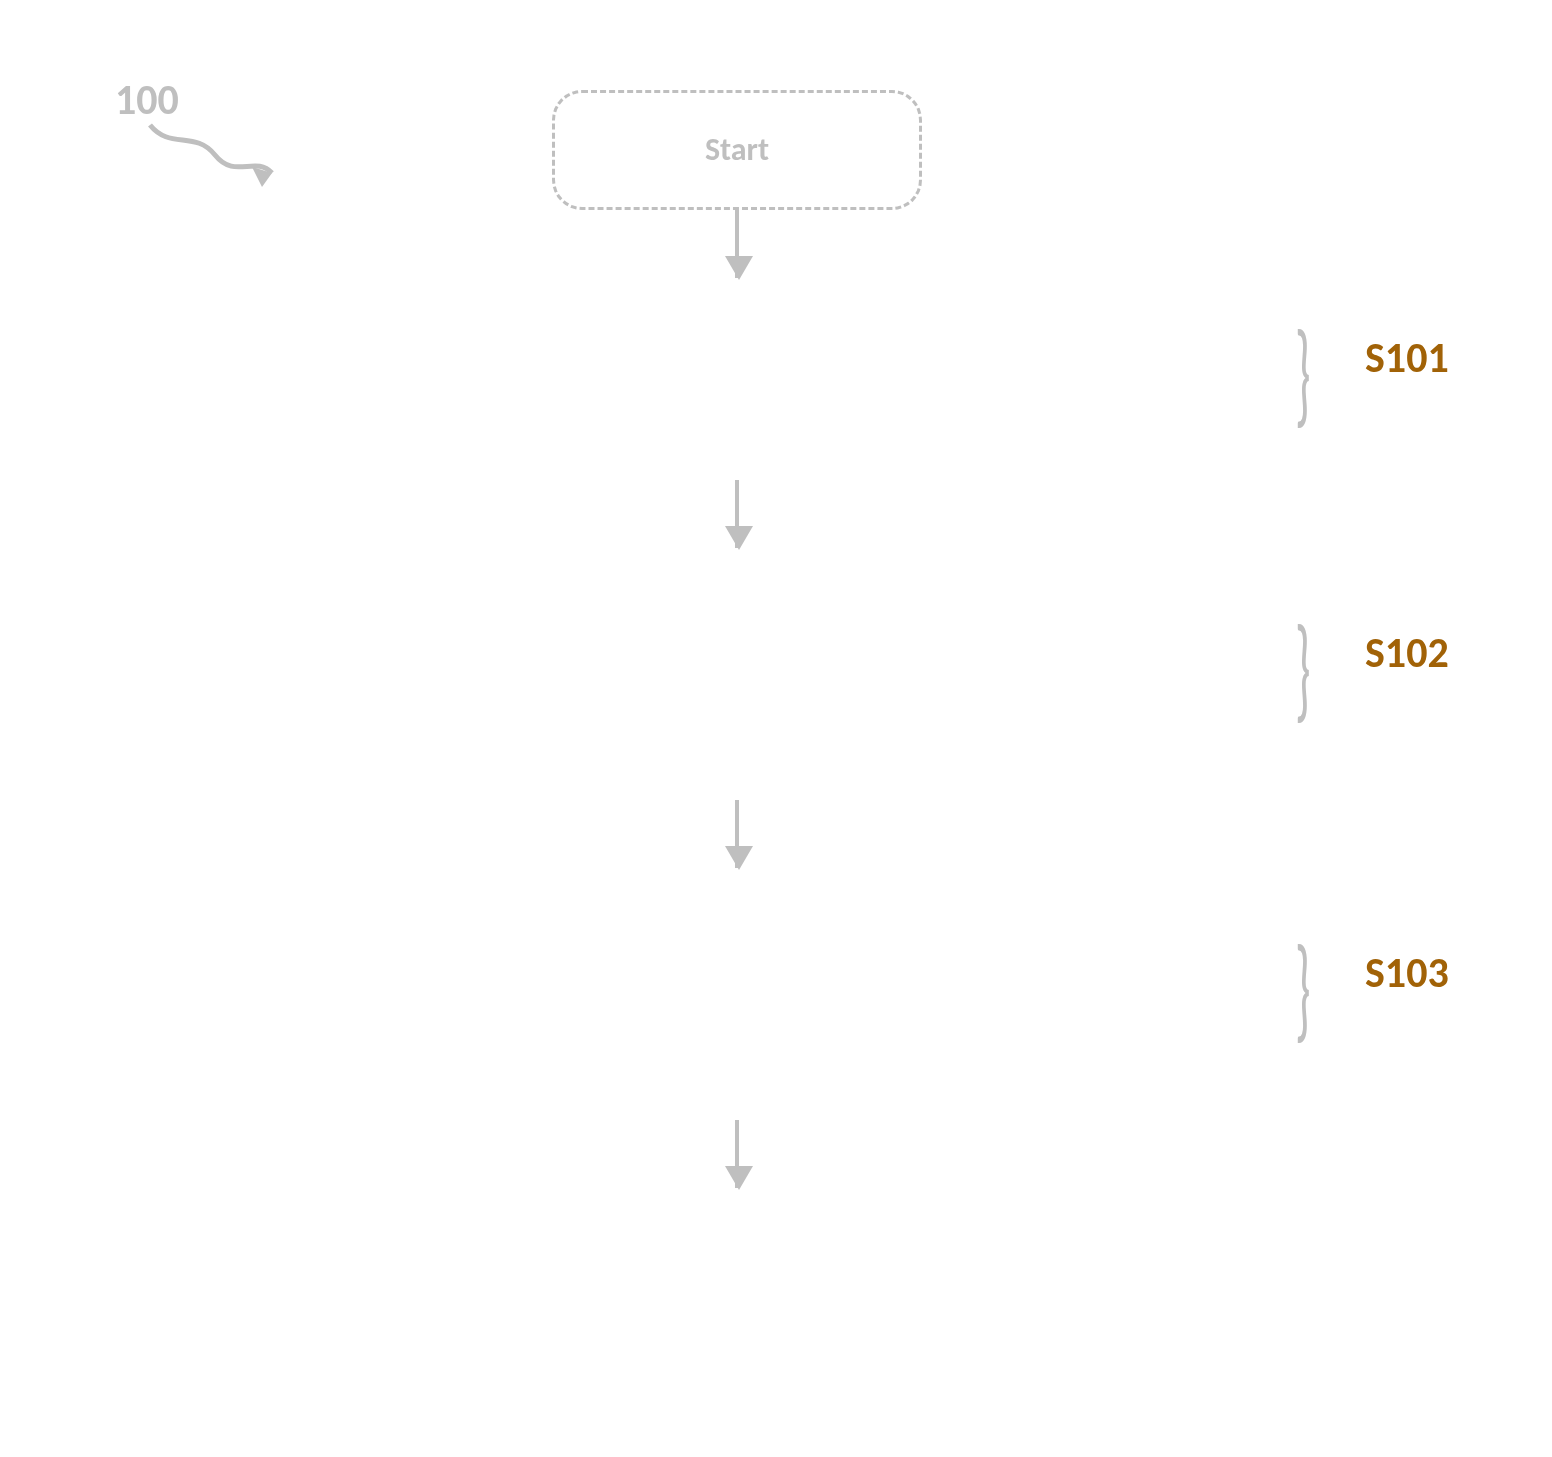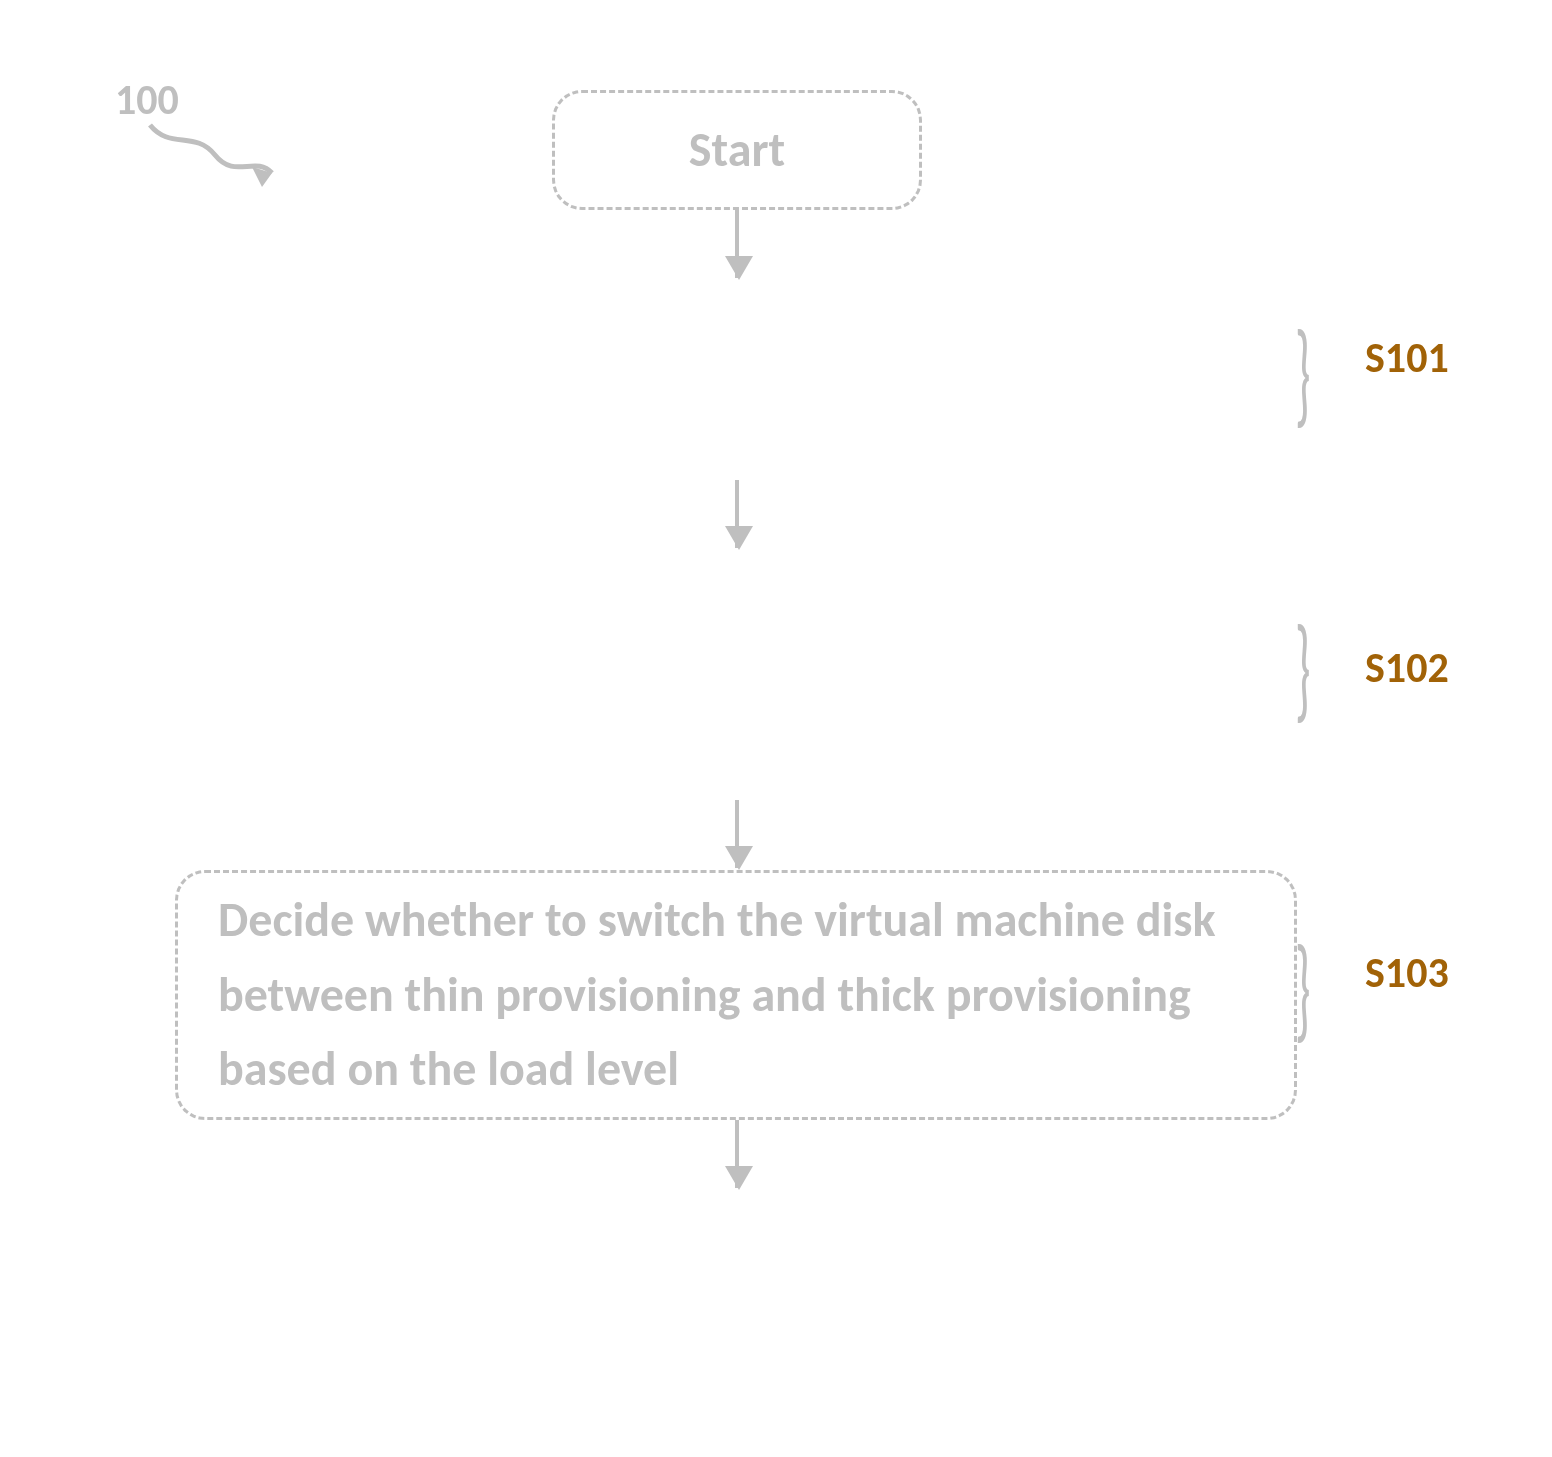--- a/index.html
+++ b/index.html
@@ -16,21 +16,21 @@
     width: 1552px;
     height: 1457px;
   }
   .box {
     position: absolute;
     border: 3px dashed #bfbfbf;
     border-radius: 30px;
     box-sizing: border-box;
     display: flex;
     align-items: center;
-    font-size: 48px;
+    font-size: 32px;
     line-height: 1.55;
     font-weight: 600;
     color: #bfbfbf;
     background: #ffffff;
   }
   .box.term {
     justify-content: center;
     text-align: center;
   }
   .box.step {
@@ -96,26 +96,23 @@
   </div>
 
   <div class="arrow" style="left:735px; top:210px; height:68px;"></div>
 
   <div class="brace" style="left:1295px; top:305px;">}</div>
   <div class="label" style="left:1365px; top:332px;">S101</div>
 
   <div class="arrow" style="left:735px; top:480px; height:68px;"></div>
 
   <div class="brace" style="left:1295px; top:600px;">}</div>
-  <div class="label" style="left:1365px; top:642px;">S102</div>
+  <div class="label" style="left:1365px; top:627px;">S102</div>
 
   <div class="arrow" style="left:735px; top:800px; height:68px;"></div>
 
-  <div class="box step" style="left:175px; top:870px; width:1122px; height:250px;">
-    <span>Decide whether to switch the virtual machine disk between thin provisioning and thick provisioning based on the load level</span>
-  </div>
   <div class="brace" style="left:1295px; top:920px;">}</div>
   <div class="label" style="left:1365px; top:947px;">S103</div>
 
   <div class="arrow" style="left:735px; top:1120px; height:68px;"></div>
 
 
 </div>
 
 </body></html>

